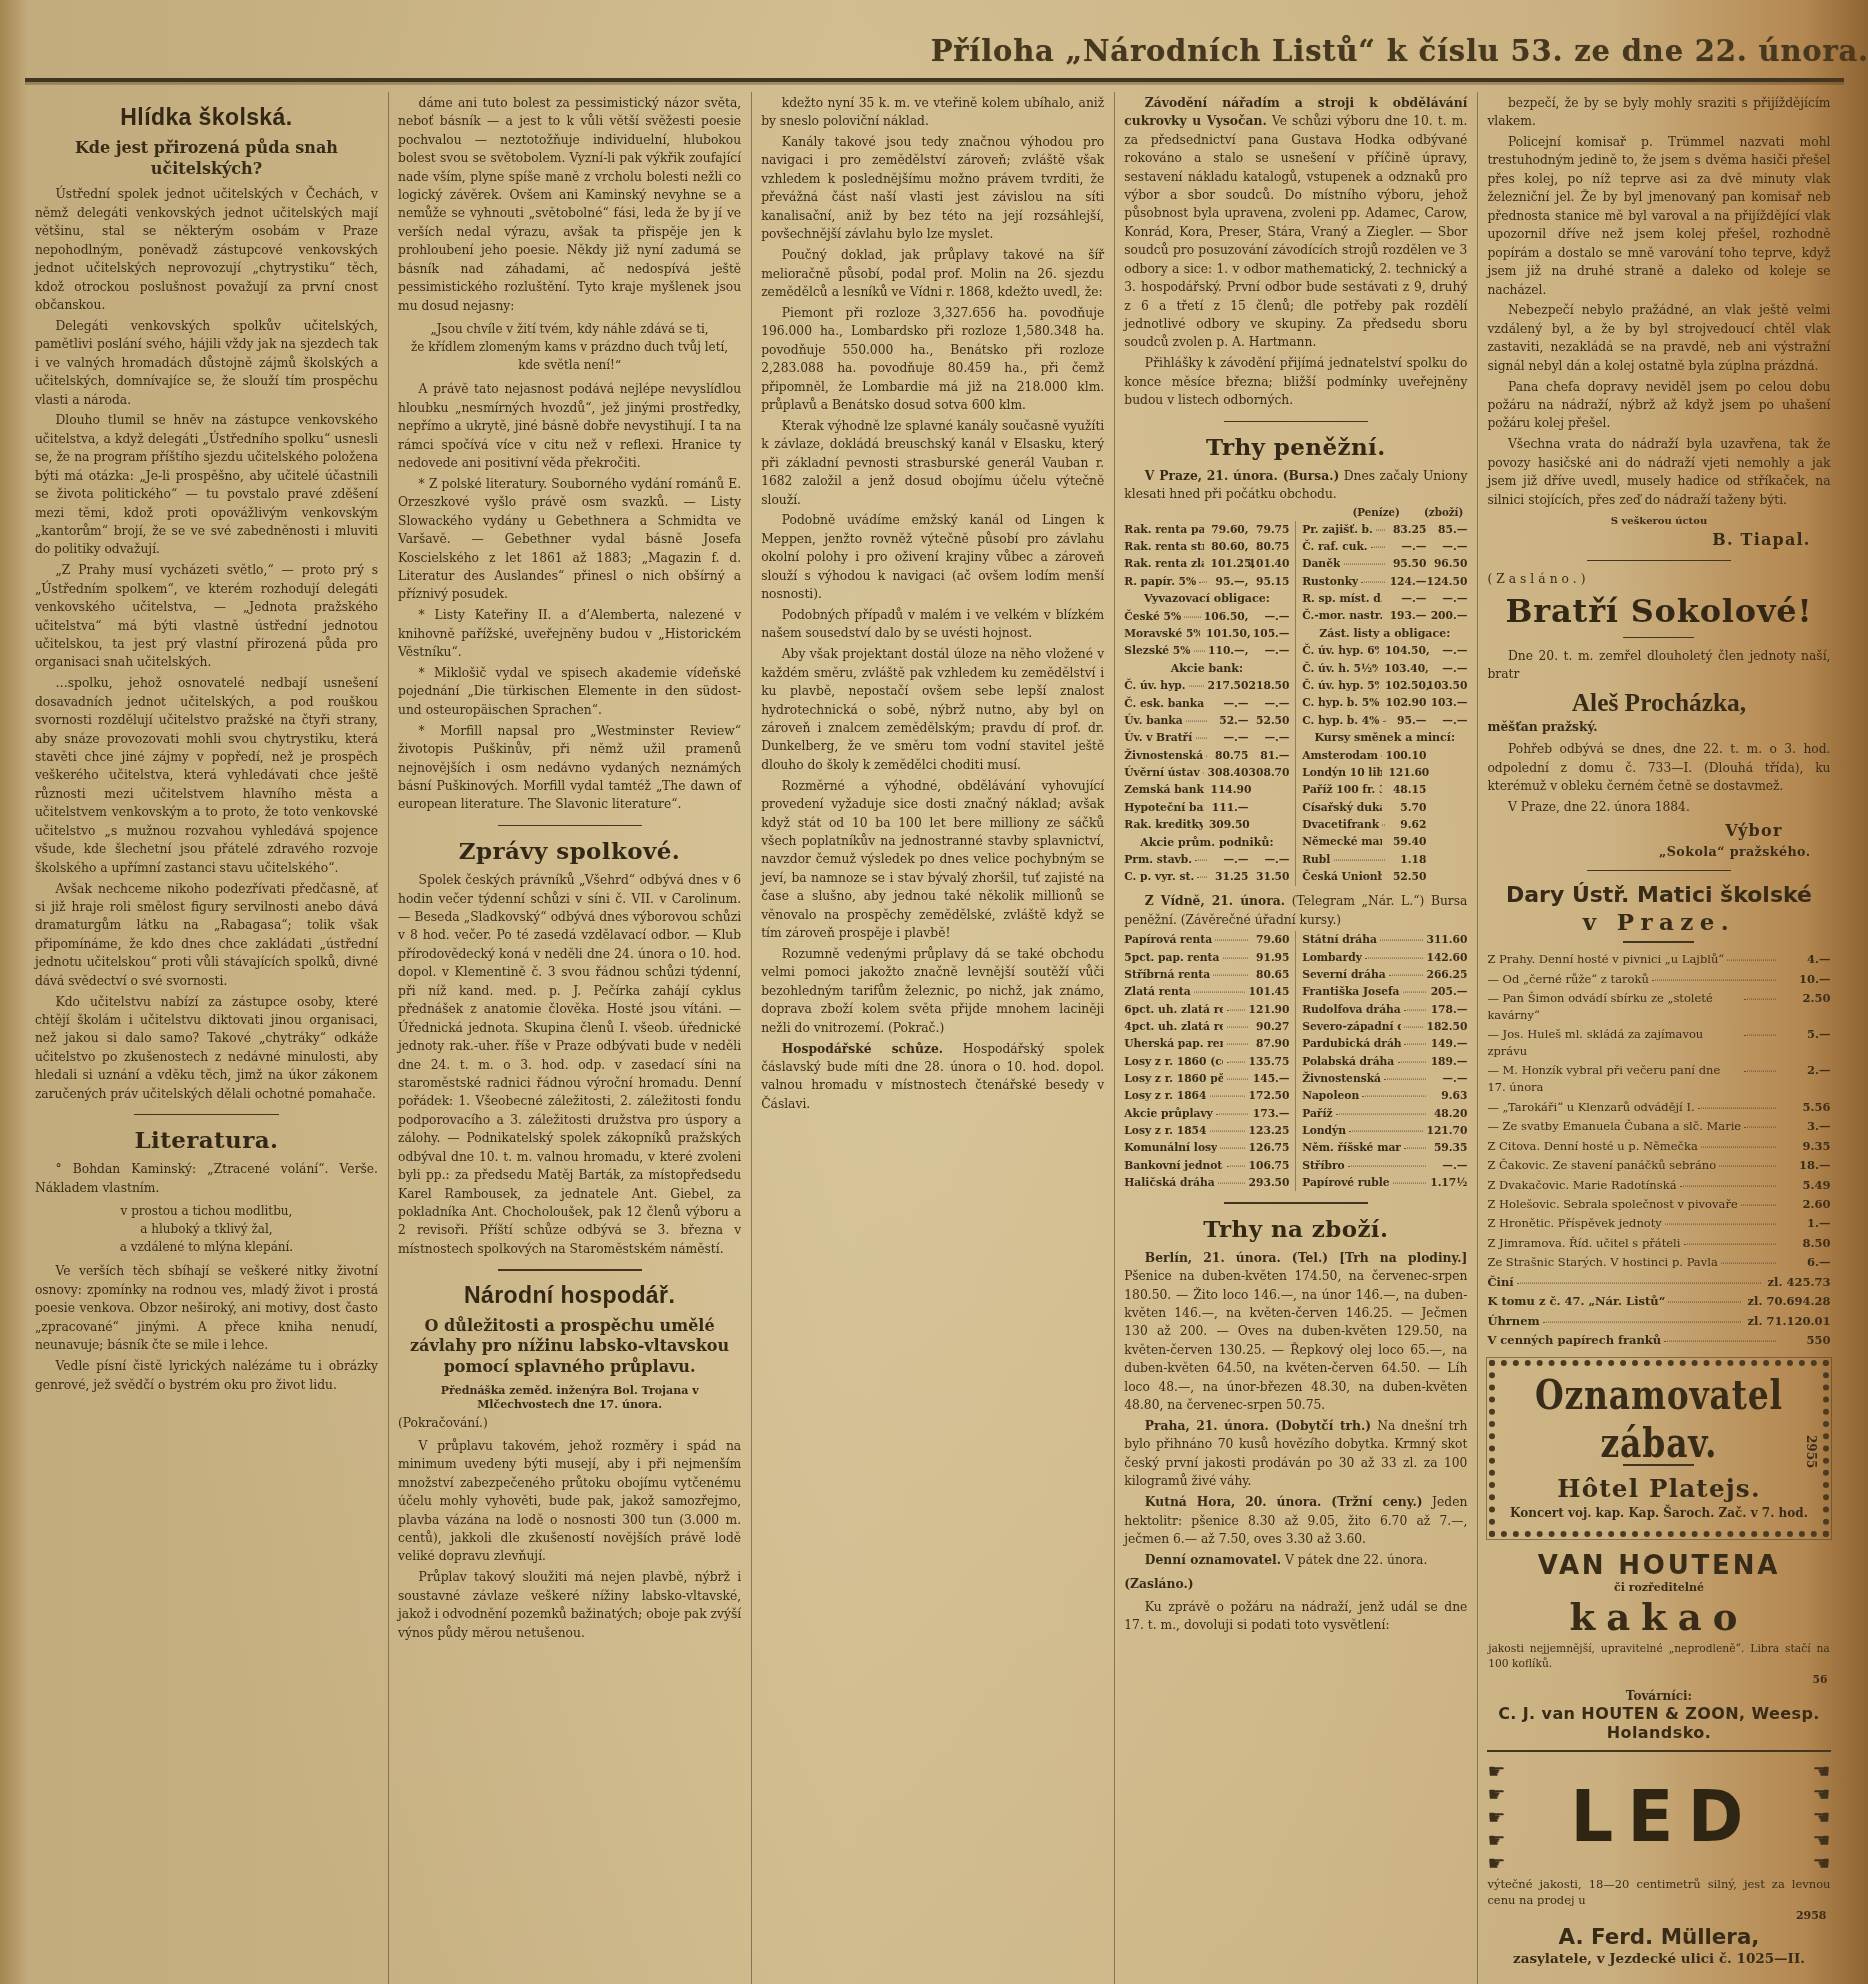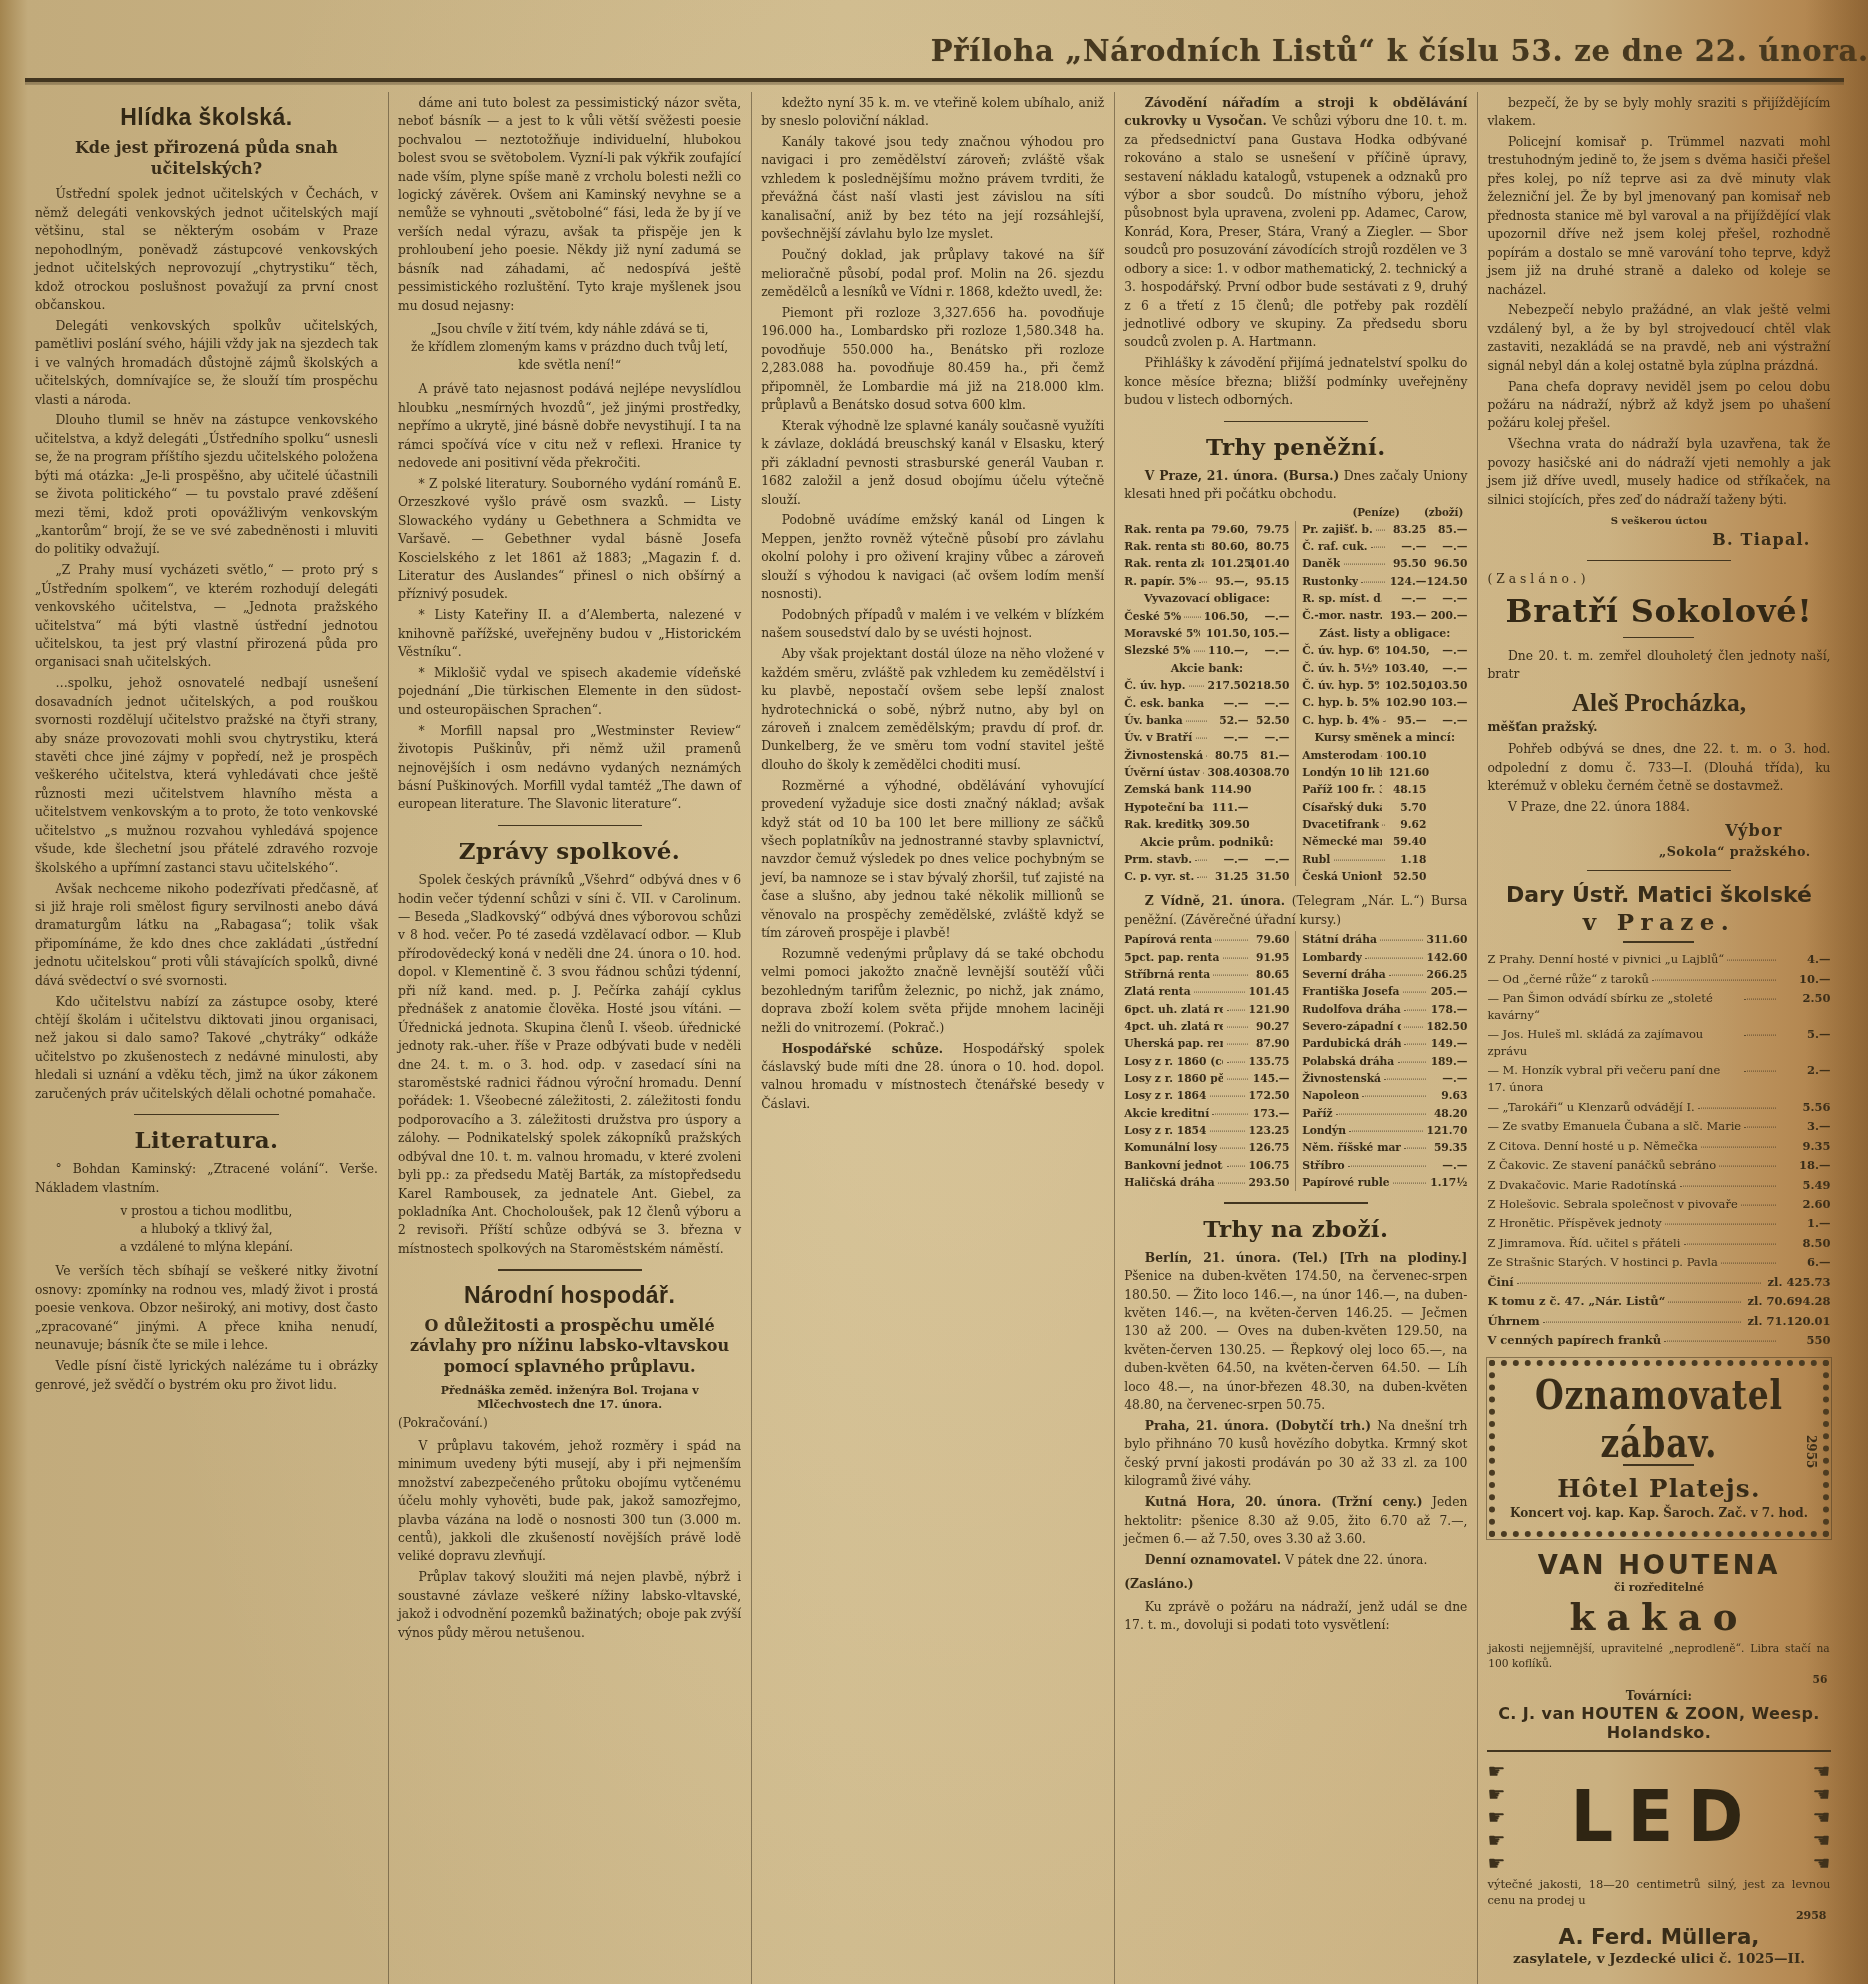--- a/index.html
+++ b/index.html
@@ -520,21 +520,21 @@
             <span class="mv">145.—</span>
           </div>
 
           <div class="mrow">
             <span class="ml">Losy z r. 1864</span>
             <span class="dots"></span>
             <span class="mv">172.50</span>
           </div>
 
           <div class="mrow">
-            <span class="ml">Akcie kreditní</span>
+            <span class="ml">Akcie průplavy</span>
             <span class="dots"></span>
             <span class="mv">173.—</span>
           </div>
 
           <div class="mrow">
             <span class="ml">Losy z r. 1854</span>
             <span class="dots"></span>
             <span class="mv">123.25</span>
           </div>
 

